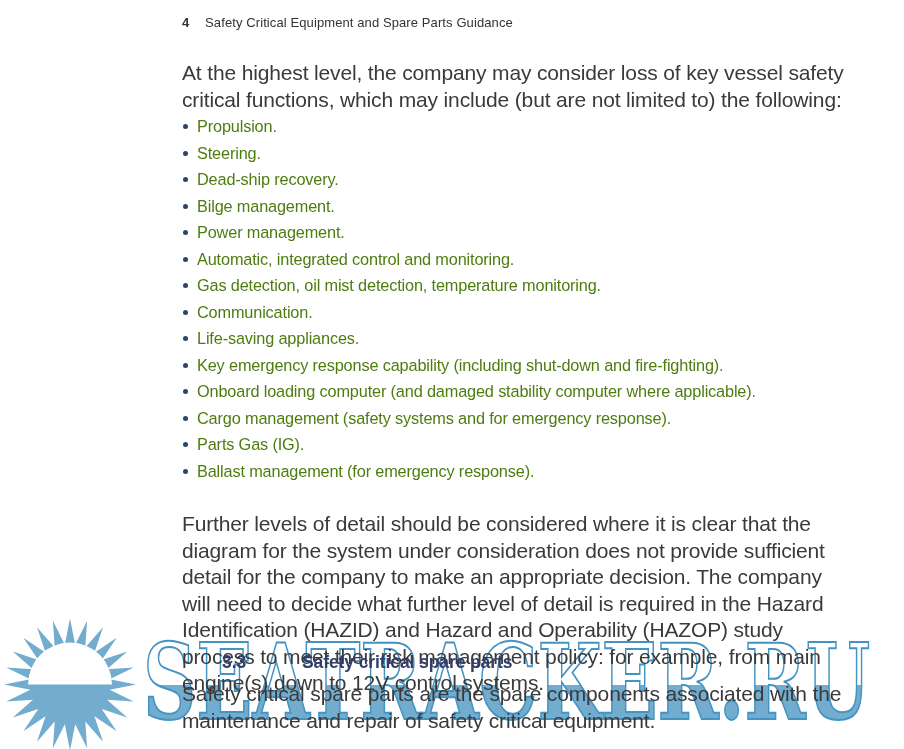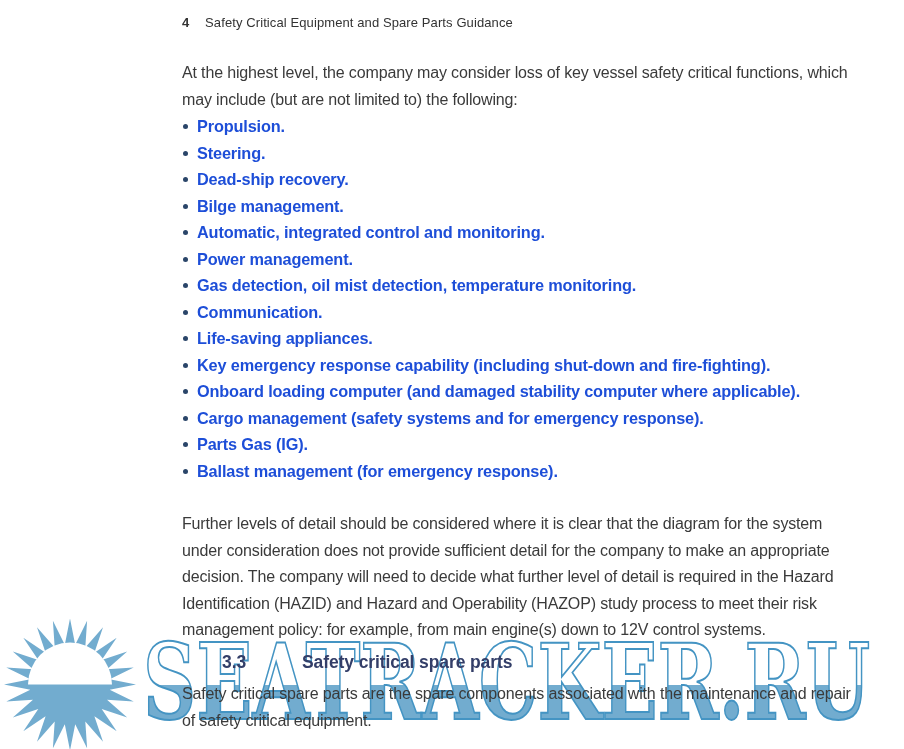--- a/index.html
+++ b/index.html
@@ -40,43 +40,42 @@
     font-size: 13px;
     color: #333333;
     letter-spacing: 0.1px;
   }
   .page-num { font-weight: bold; margin-right: 12px; }
   .para {
     position: absolute;
     left: 182px;
     width: 672px;
     margin: 0;
-    font-size: 16px;
+    font-size: 21px;
     line-height: 26.5px;
     letter-spacing: -0.15px;
     color: #3a3a3a;
   }
   .para1 { top: 60px; }
   .para2 { top: 511px; }
   .para3 { top: 681px; }
   .bullets {
     position: absolute;
     left: 182px; top: 113px;
     width: 672px;
     margin: 0; padding: 0;
     list-style: none;
     font-size: 16.3px;
     letter-spacing: -0.15px;
   }
   .bullets li {
     position: relative;
     padding-left: 15px;
     line-height: 26.5px;
-    color: #1d4ed8;
-    font-weight: bold;
+    color: #4d7c0f;
   }
   .bullets li::before {
     content: "";
     position: absolute;
     left: 1px; top: 11px;
     width: 5px; height: 5px;
     border-radius: 50%;
     background: #2a4569;
   }
   .section-heading {
@@ -115,22 +114,22 @@
       <span class="doc-title">Safety Critical Equipment and Spare Parts Guidance</span>
     </div>
 
     <p class="para para1">At the highest level, the company may consider loss of key vessel safety critical functions, which may include (but are not limited to) the following:</p>
 
     <ul class="bullets">
       <li>Propulsion.</li>
       <li>Steering.</li>
       <li>Dead-ship recovery.</li>
       <li>Bilge management.</li>
+      <li>Power management.</li>
       <li>Automatic, integrated control and monitoring.</li>
-      <li>Power management.</li>
       <li>Gas detection, oil mist detection, temperature monitoring.</li>
       <li>Communication.</li>
       <li>Life-saving appliances.</li>
       <li>Key emergency response capability (including shut-down and fire-fighting).</li>
       <li>Onboard loading computer (and damaged stability computer where applicable).</li>
       <li>Cargo management (safety systems and for emergency response).</li>
       <li>Parts Gas (IG).</li>
       <li>Ballast management (for emergency response).</li>
     </ul>
 

